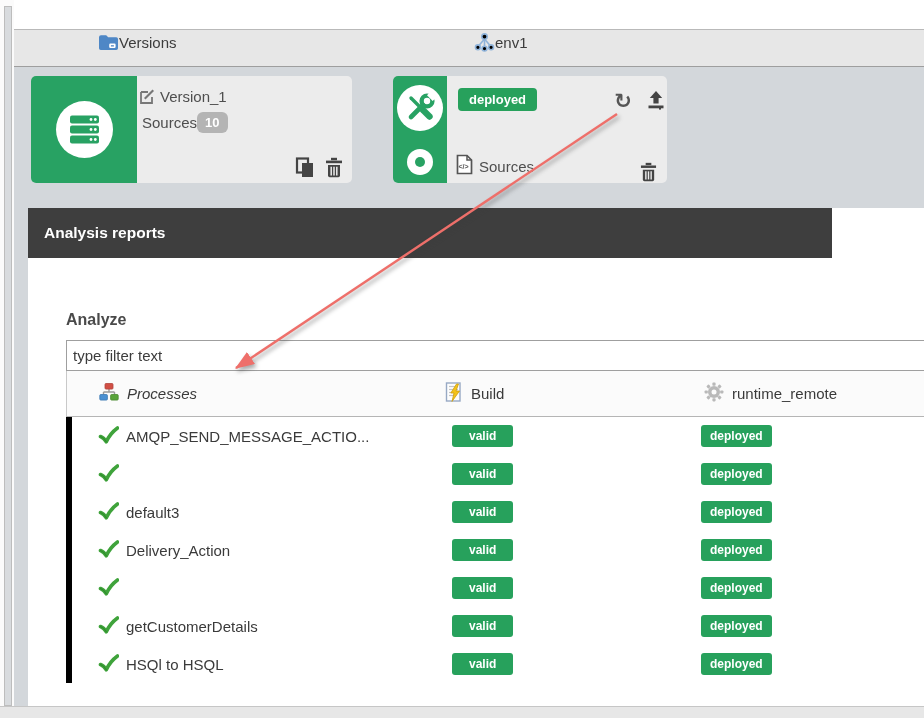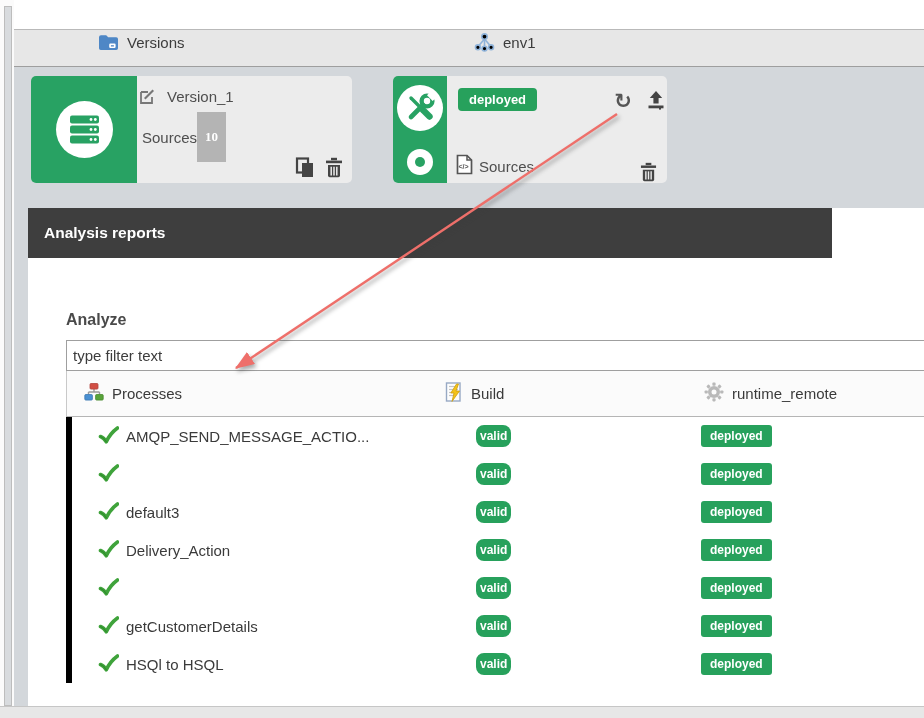--- a/index.html
+++ b/index.html
@@ -10,34 +10,34 @@
   }
   .abs{position:absolute;}
 
   
   .v-gutter{left:0;top:0;width:14px;height:718px;background:#fbfbfb;}
   .v-thumb{left:4px;top:6px;width:8px;height:700px;background:#d8dbde;border:1px solid #bdbdbd;box-sizing:border-box;}
 
   
   .topbar{left:14px;top:29px;width:910px;height:38px;background:#e7e7e7;
     border-top:1px solid #b9b9b9;border-bottom:1px solid #9e9e9e;box-sizing:border-box;}
-  .topbar-item{position:absolute;top:0;height:24px;display:flex;align-items:center;gap:8px;
+  .topbar-item{position:absolute;top:0;height:24px;display:flex;align-items:center;
     font-size:15px;color:#3c3c3c;cursor:default;}
   .topbar-item .ic{display:flex;align-items:center;}
 
   
   .cards-bg{left:14px;top:67px;width:910px;height:141px;background:#d3d7db;}
   .left-gutter2{left:14px;top:208px;width:14px;height:498px;background:#d3d7db;}
 
   .card{position:absolute;background:#ececec;border-radius:5px;}
   .card-green{position:absolute;left:0;top:0;bottom:0;background:#28a263;border-radius:5px 0 0 5px;}
   .wcircle{position:absolute;background:#fff;border-radius:50%;display:flex;align-items:center;justify-content:center;}
 
-  .card-title-row{position:absolute;display:flex;align-items:center;gap:11px;font-size:15px;color:#4e4e4e;}
-  .count-badge{background:#b4b4b4;color:#fff;font-weight:bold;font-size:13px;border-radius:0;padding:17px 8px;font-family:Liberation Serif, serif;}
+  .card-title-row{position:absolute;display:flex;align-items:center;gap:4px;font-size:15px;color:#4e4e4e;}
+  .count-badge{background:#b4b4b4;color:#fff;font-weight:bold;font-size:13px;border-radius:6px;padding:3px 8px;}
 
   .icon-btn{position:absolute;display:flex;align-items:center;justify-content:center;cursor:pointer;}
 
   .badge{display:inline-flex;align-items:center;justify-content:center;
     background:#27a15c;color:#fff;font-weight:bold;border-radius:3px;}
   .badge-card{font-size:13px;padding:4px 11px;border-radius:4px;}
 
   
   .panel-header{left:28px;top:208px;width:804px;height:50px;background:#3e3e3e;
     display:flex;align-items:center;}
@@ -55,21 +55,21 @@
 
   .thead{left:66px;top:371px;width:858px;height:46px;background:#fbfbfb;box-sizing:border-box;
     border-left:1px solid #c9c9c9;border-bottom:1px solid #b5b5b5;}
   .th{position:absolute;top:0;height:45px;display:flex;align-items:center;gap:8px;
     font-size:15px;color:#3a3a3a;cursor:default;}
 
   .tbody{left:66px;top:417px;width:858px;box-sizing:border-box;border-left:6px solid #000000;}
   .trow{position:relative;height:38px;width:100%;}
   .check{position:absolute;left:26px;top:9px;}
   .pname{position:absolute;left:54px;top:50%;transform:translateY(-50%);font-size:15px;color:#3a3a3a;white-space:nowrap;}
-  .bsm{position:absolute;left:404px;top:50%;transform:translateY(-50%);font-size:12px;padding:4px 4px;border-radius:8px;}
+  .bsm{position:absolute;left:380px;top:50%;transform:translateY(-50%);font-size:12px;padding:4px 17px;}
   .bdep{position:absolute;left:629px;top:50%;transform:translateY(-50%);font-size:12px;padding:4px 9px;}
 
   
   .h-scroll{left:0;top:706px;width:924px;height:12px;background:#e7e7e7;border-top:1px solid #c6c6c6;box-sizing:border-box;}
 
   .arrow-overlay{left:0;top:0;width:924px;height:718px;pointer-events:none;
     filter:drop-shadow(2px 3px 2px rgba(60,60,60,0.45));}
 
   .refresh-glyph{font-size:21px;font-weight:bold;color:#555;line-height:1;}
 </style>
@@ -223,21 +223,21 @@
   <span>Analysis reports</span>
 </div>
 
 <div class="abs panel-body"></div>
 
 <div class="abs analyze-title">Analyze</div>
 
 <input class="abs filter-input" type="text" placeholder="type filter text" style="">
 
 <div class="abs thead">
-  <div class="th" style="left:17px;">
+  <div class="th" style="left:32px;font-style:italic;">
     <span>
       <svg width="20" height="18" viewBox="0 0 20 18">
         <g stroke="#9a9a9a" stroke-width="1.4" fill="none">
           <path d="M10 6 v3 M4.5 9 h11 M4.5 9 v2.5 M15.5 9 v2.5"></path>
         </g>
         <rect x="6" y="0.5" width="8" height="5.6" rx="1" fill="#d14f44" stroke="#b2453c" stroke-width="0.8"></rect>
         <rect x="0.8" y="11.5" width="7.6" height="5.6" rx="1" fill="#4a90d2" stroke="#3b78b3" stroke-width="0.8"></rect>
         <rect x="11.6" y="11.5" width="7.6" height="5.6" rx="1" fill="#58a33a" stroke="#498a2f" stroke-width="0.8"></rect>
       </svg>
     </span>

